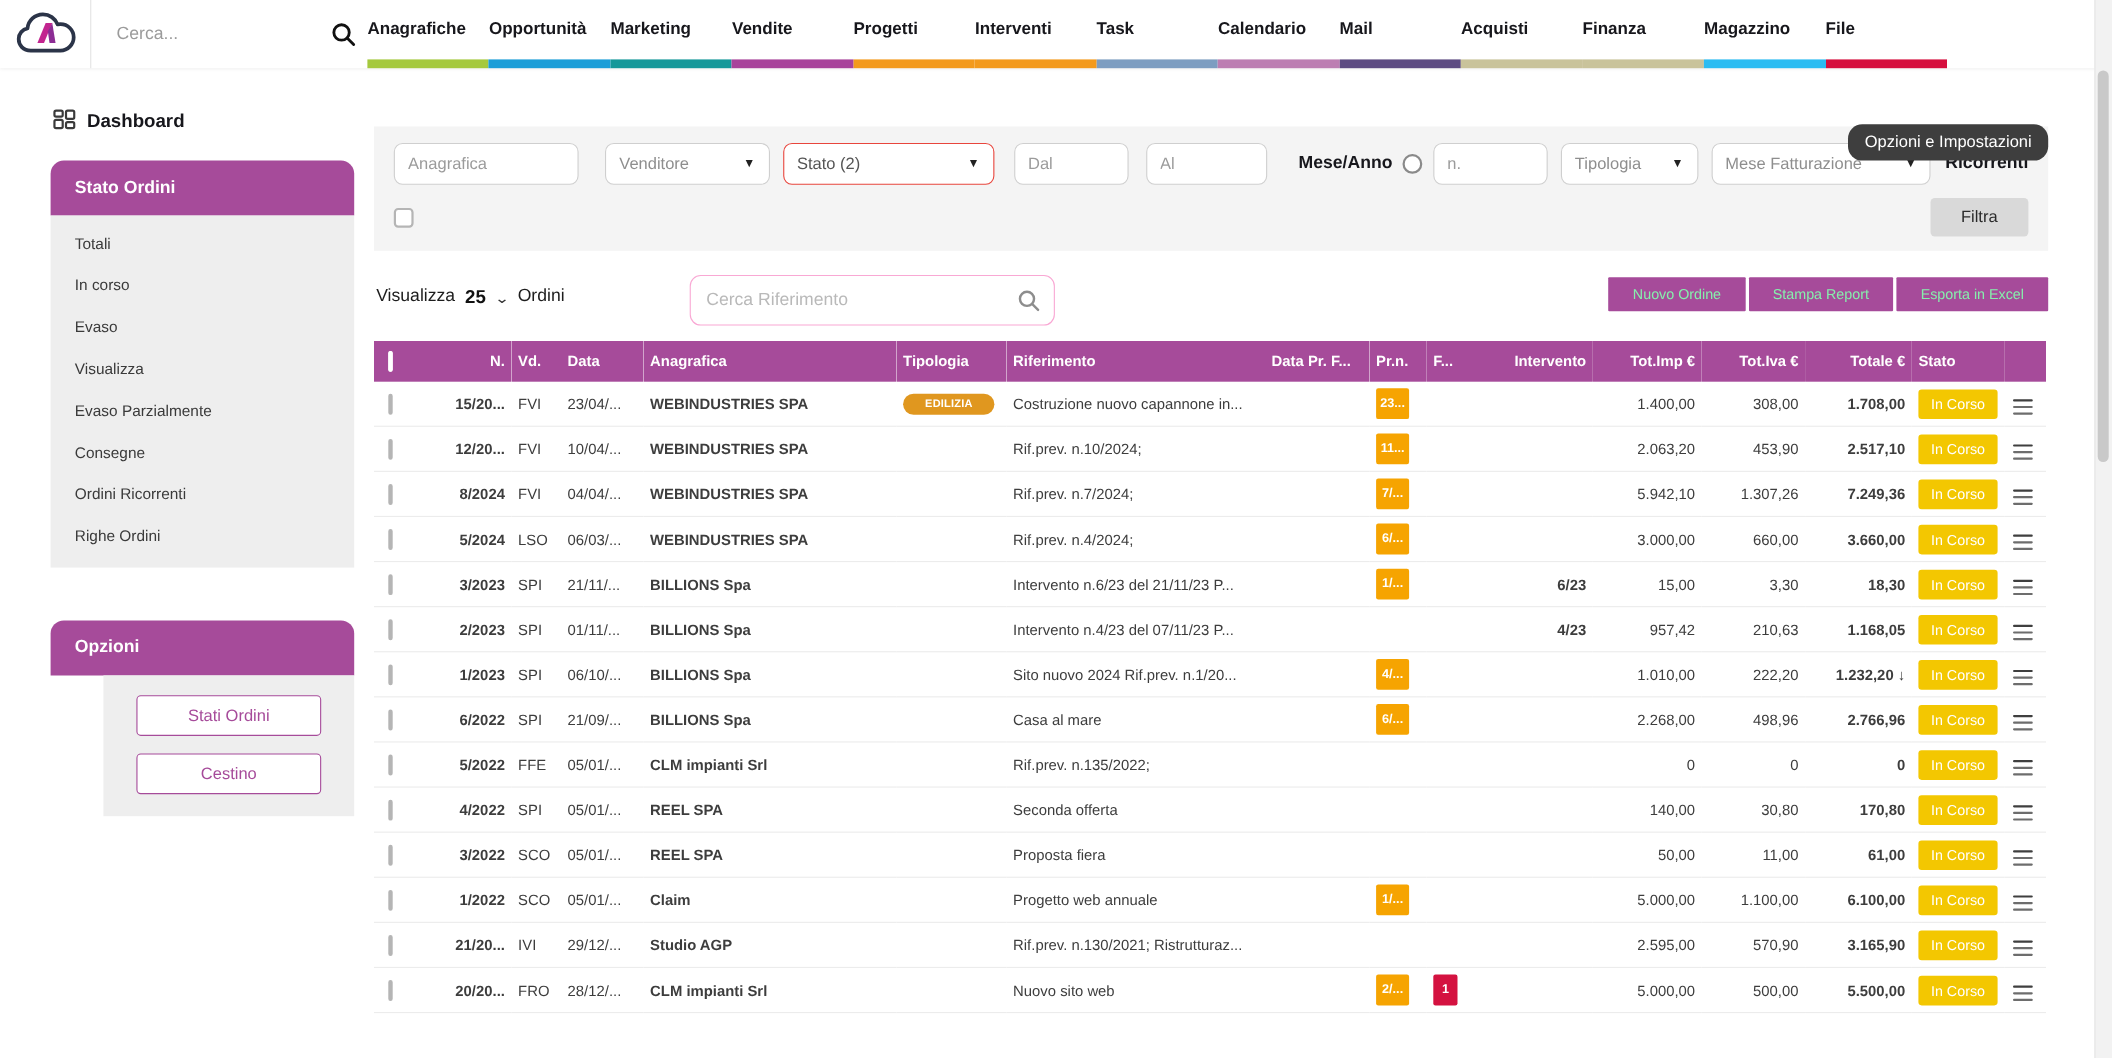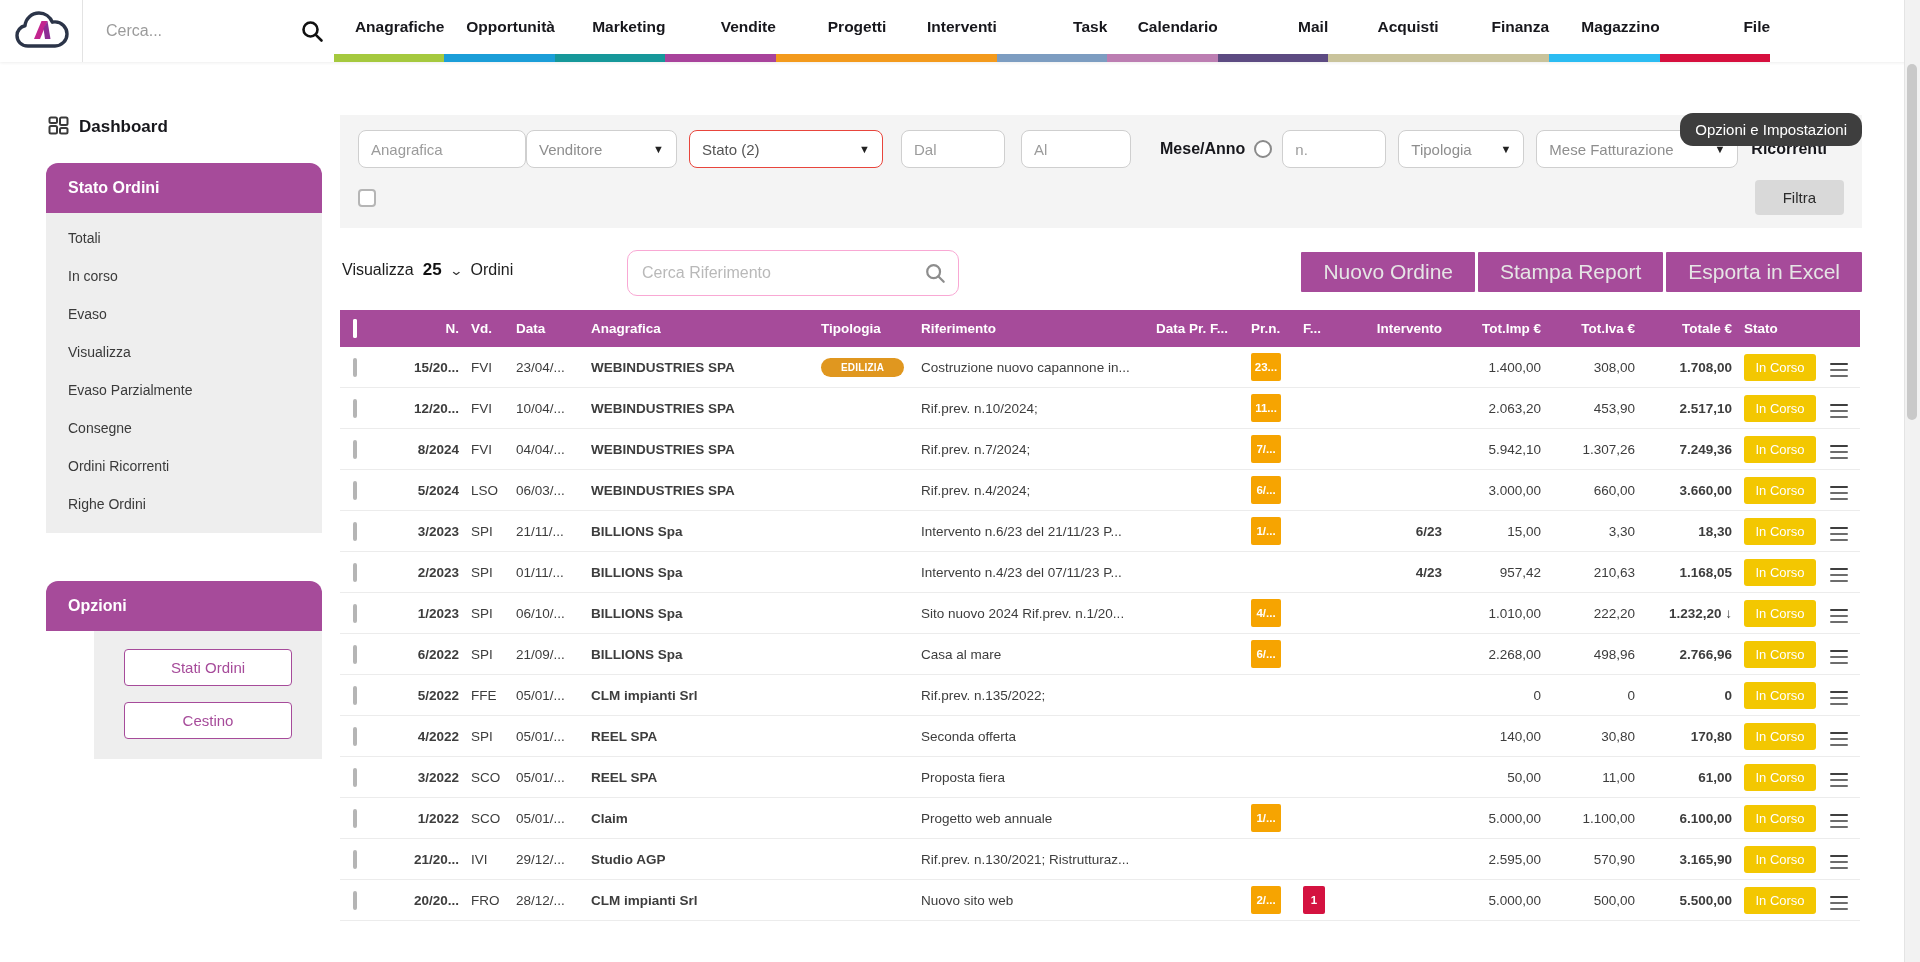--- a/index.html
+++ b/index.html
@@ -11,28 +11,28 @@
   
   #topbar{position:absolute;left:0;top:0;width:1920px;height:62px;background:#fff;
     box-shadow:0 1px 3px rgba(0,0,0,.07);z-index:5;}
   #logo{position:absolute;left:14px;top:8px;width:56px;height:46px;}
   #topbar .logo-divider{position:absolute;left:82px;top:0;width:1px;height:62px;background:#e3e3e3;}
   #global-search{position:absolute;left:104px;top:14px;width:190px;height:32px;border:none;outline:none;
     font-size:16px;color:#333;font-family:"Liberation Sans",sans-serif;background:transparent;}
   #global-search::placeholder{color:#9b9b9b;}
   #topbar-search-icon{position:absolute;left:300px;top:19px;width:24px;height:24px;cursor:pointer;}
   #main-nav{position:absolute;left:334px;top:0;width:1436px;height:62px;display:flex;}
-  .nav-item{flex:1 1 0;position:relative;display:flex;align-items:center;justify-content:flex-end;cursor:pointer;}
+  .nav-item{flex:1 1 0;position:relative;display:flex;align-items:center;justify-content:flex-start;cursor:pointer;}
   .nav-item .nav-label{font-size:15.5px;font-weight:700;color:#17171c;padding-bottom:8px;}
   .nav-underline{position:absolute;left:0;bottom:0;width:100%;height:8px;}
   
   #scrollbar{position:absolute;right:0;top:0;width:15px;height:962px;background:#f2f2f2;border-left:1px solid #e4e4e4;z-index:9;}
   #scrollbar-thumb{position:absolute;left:2px;top:64px;width:10px;height:356px;background:#c9c9c9;border-radius:6px;}
   
-  #sidebar{position:absolute;left:46px;top:116px;width:276px;}
+  #sidebar{position:absolute;left:46px;top:99px;width:276px;}
   #dashboard-link{display:flex;align-items:center;gap:10px;cursor:pointer;margin-left:2px;}
   #dashboard-link .dash-label{font-size:17px;font-weight:700;color:#17171c;}
   .side-card{margin-top:26px;}
   .side-card-header{background:#a64b9a;color:#fff;font-weight:700;font-size:16px;
     border-radius:12px 12px 0 0;height:50px;display:flex;align-items:center;padding-left:22px;}
   .side-card-body{background:#eeeeee;padding:6px 0 10px 0;}
   .side-item{height:38px;display:flex;align-items:center;padding-left:22px;font-size:14px;color:#3a3a3a;cursor:pointer;}
   #opzioni-card{margin-top:48px;}
   #opzioni-card .side-card-body{padding:18px 0 20px 0;margin-left:48px;}
   .outline-btn{display:block;width:168px;margin:0 auto 16px auto;background:#fff;border:1.5px solid #a64b9a;
@@ -67,21 +67,21 @@
   #view-group .t-label{font-size:16px;color:#1d1d1d;}
   #page-size{font-size:17px;font-weight:700;color:#111;cursor:pointer;}
   #page-size-caret{font-size:13px;color:#333;cursor:pointer;transform:scaleX(1.3);}
   #ref-search-wrap{position:absolute;left:287px;top:0;width:330px;height:44px;border:1px solid #f9a8d4;
     border-radius:10px;background:#fff;display:flex;align-items:center;}
   #ref-search{flex:1;border:none;outline:none;font-size:16px;color:#333;padding:0 8px 0 14px;
     font-family:"Liberation Sans",sans-serif;background:transparent;}
   #ref-search::placeholder{color:#b9b9b9;}
   #ref-search-icon{width:22px;height:22px;margin-right:12px;cursor:pointer;}
   #action-buttons{position:absolute;right:0;top:2px;display:flex;gap:3px;}
-  .action-btn{background:#a64b9a;color:#e5e5e5;border:none;font-size:21px;padding:8px 22px;cursor:pointer;
+  .action-btn{background:#a64b9a;color:#86efac;border:none;font-size:13px;padding:8px 22px;cursor:pointer;
     font-family:"Liberation Sans",sans-serif;border-radius:1px;}
   
   #orders-table{margin-top:12px;border-collapse:collapse;table-layout:fixed;width:1520px;}
   #orders-table th{background:#a64b9a;color:#fff;font-size:13.5px;font-weight:700;height:37px;
     text-align:left;padding:0 6px;white-space:nowrap;overflow:hidden;}
   #orders-table th:first-child{border-radius:0;}
   #orders-table td{height:40px;font-size:13.5px;color:#3d3d3d;padding:0 6px;white-space:nowrap;
     overflow:hidden;border-bottom:1px solid #ececec;background:#fff;}
   #orders-table .al-r{text-align:right;}
   .td-bold{font-weight:700;color:#141414;}
@@ -206,21 +206,21 @@
       </div>
   </div>
 </div>
 
 <div id="main">
   <button id="settings-button">Opzioni e Impostazioni</button>
 
   <div id="filter-panel">
     <div class="filter-row">
       <input class="f-input" style="width: 168px;" type="text" placeholder="Anagrafica">
-      <div class="f-select" style="width:151px;margin-left:0">
+      <div class="f-select" style="width:151px;margin-left:24px">
         <span class="sel-label">Venditore</span>
         <span class="caret">▼</span>
       </div>
       <div class="f-select alert" style="width:194px;margin-left:12px">
         <span class="sel-label" style="color:#555">Stato (2)</span>
         <span class="caret">▼</span>
       </div>
       <input class="f-input" style="width: 104px; margin-left: 18px;" type="text" placeholder="Dal">
       <input class="f-input" style="width: 110px; margin-left: 16px;" type="text" placeholder="Al">
       <span class="f-label" style="margin-left:29px">Mese/Anno</span>

